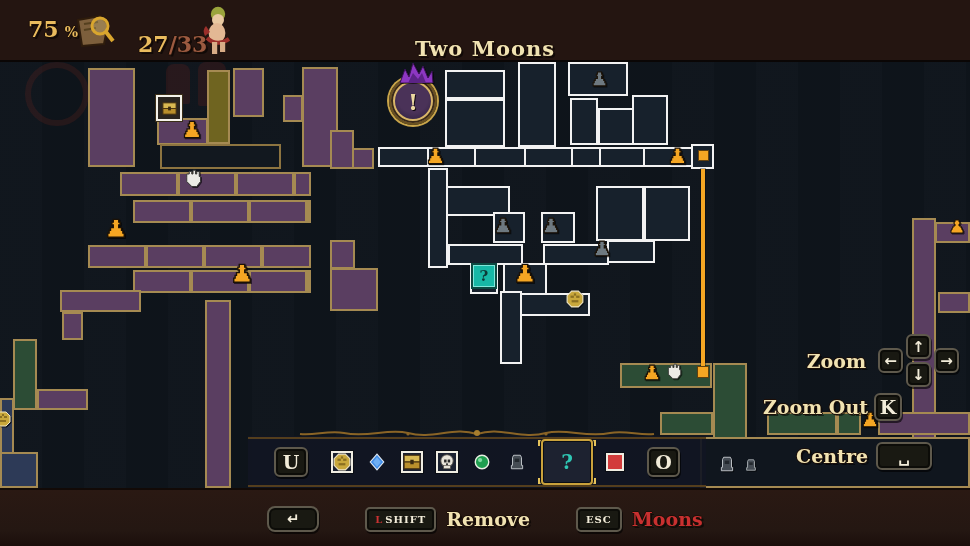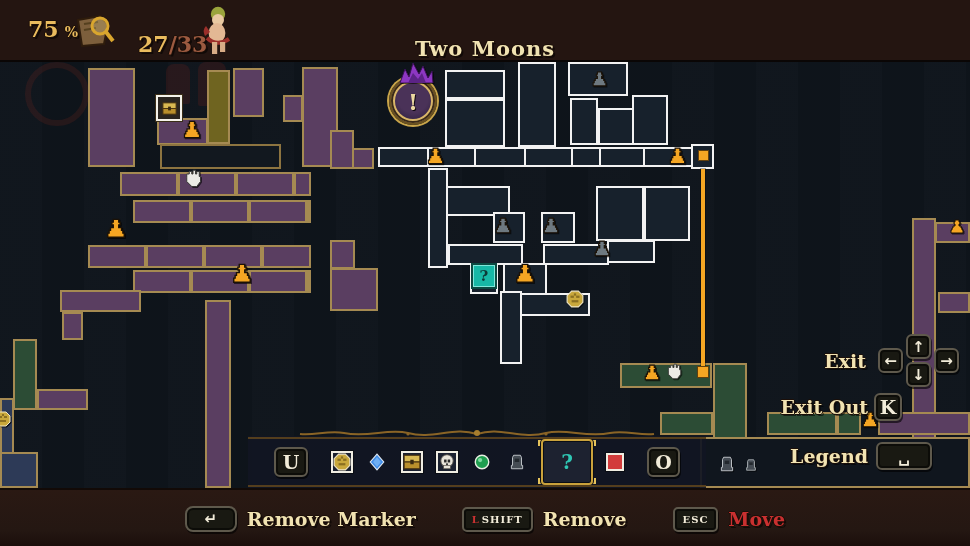--- a/index.html
+++ b/index.html
@@ -343,38 +343,38 @@
     <div id="player" style="left: 389px; top: 17px; width: 44px; height: 44px;">
       <span class="ex">!</span>
     </div>
     <div class="mapicon" style="left: 397px; top: 1px; z-index: 7;">
       <svg width="38" height="22">
         <use href="#sym-flame"></use>
       </svg>
     </div>
   </div>
 
-<div class="ctl-label outline" style="left:760px;top:350px;width:106px">Exit</div>
+<div class="ctl-label outline" style="left:760px;top:350px;width:106px">Zoom</div>
 <div class="key key-abs arrow-glyph" style="left:878px;top:348px;width:25px;height:25px">
     <span>←</span>
   </div>
 <div class="key key-abs arrow-glyph" style="left:906px;top:334px;width:25px;height:25px">
     <span>↑</span>
   </div>
 <div class="key key-abs arrow-glyph" style="left:906px;top:362px;width:25px;height:25px">
     <span>↓</span>
   </div>
 <div class="key key-abs arrow-glyph" style="left:934px;top:348px;width:25px;height:25px">
     <span>→</span>
   </div>
 
-<div class="ctl-label outline" style="left:700px;top:396px;width:168px">Exit Out</div>
+<div class="ctl-label outline" style="left:700px;top:396px;width:168px">Zoom Out</div>
 <div class="key key-abs key-letter" style="left:874px;top:393px;width:28px;height:28px">K</div>
 
-<div class="ctl-label outline" style="left:700px;top:445px;width:168px">Legend</div>
+<div class="ctl-label outline" style="left:700px;top:445px;width:168px">Centre</div>
 <div class="key key-abs glyph" style="left:876px;top:442px;width:56px;height:28px;font-size:16px">␣</div>
 
 <div id="marker-panel">
   <svg class="orn top">
       <use href="#sym-flourish"></use>
     </svg>
   <svg class="orn bot">
       <use href="#sym-flourish"></use>
     </svg>
   <div id="marker-row">
@@ -414,24 +414,23 @@
         <div class="mk-sel">?</div>
         <div class="mk-red"></div>
       </div>
     <div class="key key-letter" style="width:33px;height:30px;margin-left:10px">O</div>
   </div>
 </div>
 
 <div id="botbar">
   <div class="row">
     <div class="key glyph" style="width:52px;height:26px;border-radius:8px;font-size:15px">↵</div>
-    <div class="foot-label outline">Remove Marker</div>
     <div class="spacer36"></div>
     <div class="key key-small">
       <span class="lshift-prefix">L</span>
       <span>SHIFT</span>
     </div>
     <div class="foot-label outline">Remove</div>
     <div class="spacer36"></div>
     <div class="key key-small">ESC</div>
-    <div class="foot-exit outline">Move</div>
+    <div class="foot-exit outline">Moons</div>
   </div>
 </div>
 
 </body></html>

